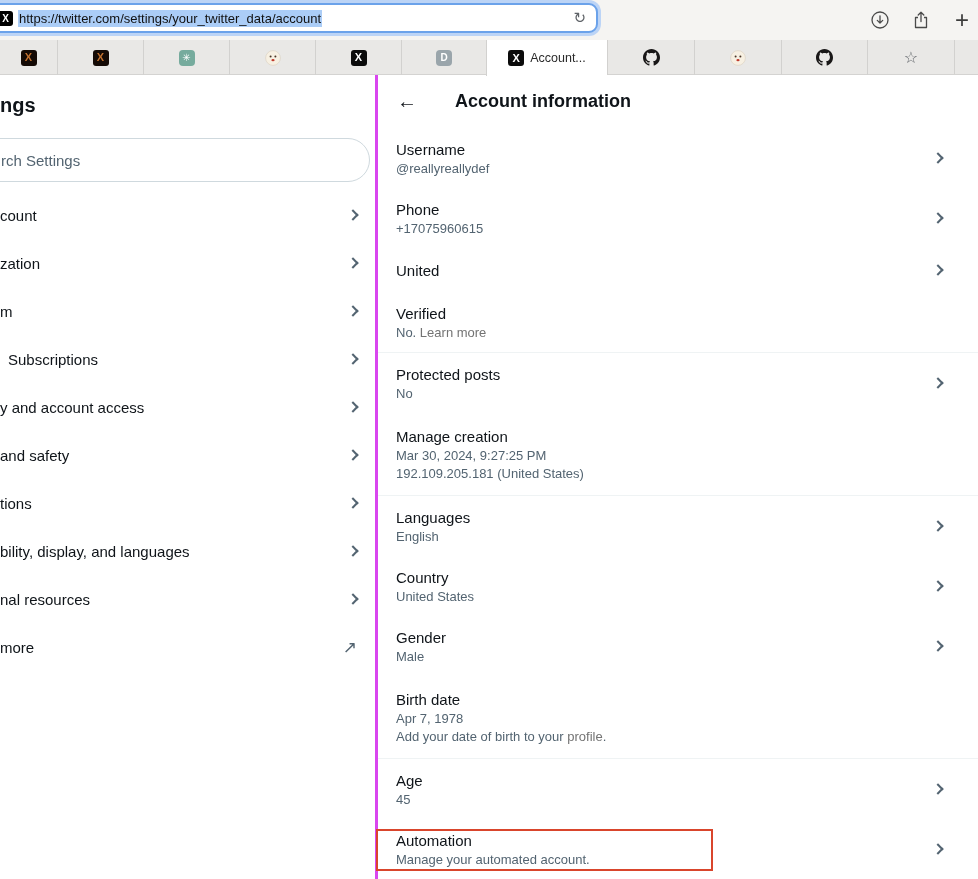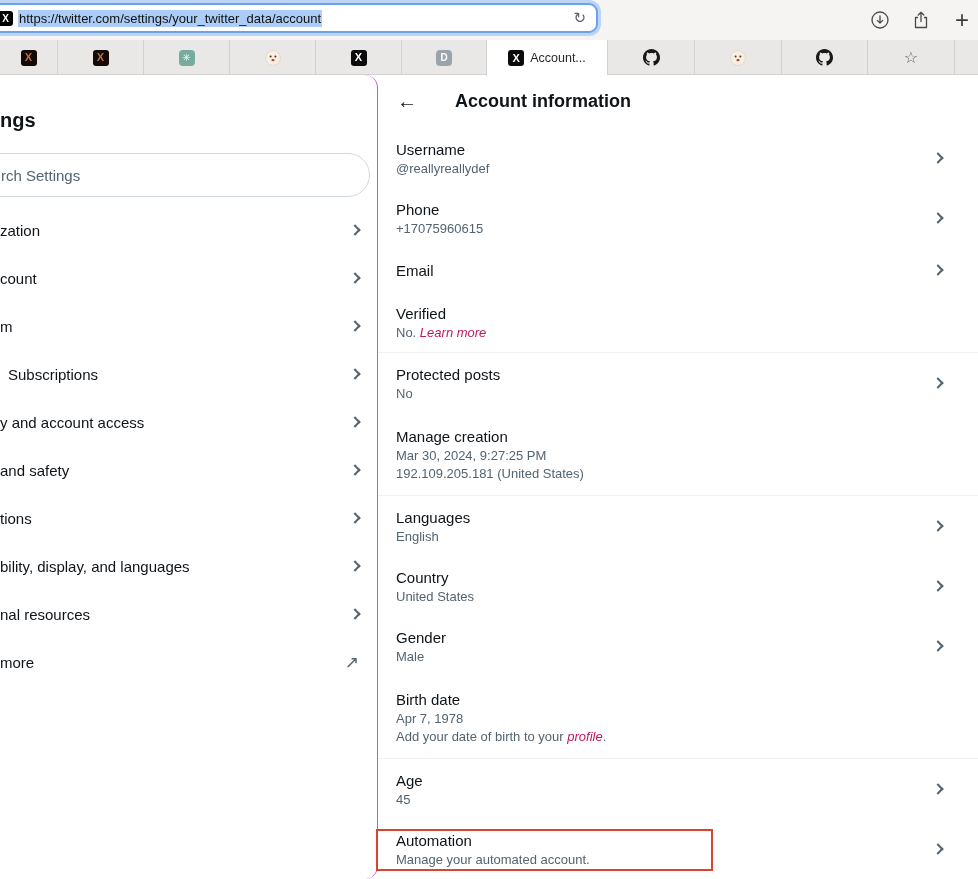--- a/index.html
+++ b/index.html
@@ -31,21 +31,21 @@
     font-size:11px; font-weight:700; line-height:1; }
   .fav.x-black { background:#0b0b0b; color:#fff; }
   .fav.x-orange { background:#140a05; color:#c0702f; }
   .fav.gpt { background:#76ab9d; color:#fff; font-size:10px; font-weight:400; border-radius:4px; }
   .fav.dletter { background:#9aa5ab; color:#fff; font-size:10px; border-radius:4px; }
   .fav.star { background:transparent; color:#5f6368; font-size:16px; font-weight:400; }
   .tab-label { font-size:12.5px; color:#2a2a2a; }
 
   
   .content { display:flex; height:804px; background:#fff; }
-  .sidebar { width:378px; border-right:1px solid #d946ef; padding-top:26px; position:relative; overflow:hidden;border-radius:13px; }
+  .sidebar { width:378px; border-right:3px solid #d946ef; padding-top:11px; position:relative; overflow:hidden; }
   .sidebar-title { font-size:20px; font-weight:700; color:#0f1419; margin-top:8px; }
   .search-pill { margin:21px 0 0 -40px; width:410px; height:44px; border:1px solid #cfd9de; border-radius:9999px;
     display:flex; align-items:center; padding-left:40px; background:#fff; }
   .search-pill input { border:none; outline:none; font-size:15px; color:#536471; width:300px; background:transparent;
     font-family:"Liberation Sans", sans-serif; }
   .search-pill input::placeholder { color:#536471; opacity:1; }
   .menu { margin-top:9px; }
   .menu-item { height:48px; display:flex; align-items:center; padding-right:18px; font-size:15px; color:#0f1419; cursor:pointer; }
   .menu-item .chev { margin-left:auto; }
   .menu-item.indent { padding-left:8px; }
@@ -60,21 +60,21 @@
   .back-btn { font-size:20px; color:#0f1419; width:24px; text-align:center; cursor:pointer; }
   .main-title { font-size:18px; font-weight:700; color:#0f1419; }
 
   .row { display:flex; align-items:center; padding:0 36px 0 18px; }
   .row.h60 { height:60px; } .row.h44 { height:44px; } .row.h82 { height:82px; }
   .row-main { display:flex; flex-direction:column; gap:3px; }
   .row-label { font-size:15px; color:#0f1419; }
   .row-sub { font-size:13px; color:#536471; }
   .row .chev { margin-left:auto; }
   .divider { height:1px; background:#eff3f4; }
-  a.link { color:#be185d; text-decoration:none;font-style:italic; }
+  a.link { color:#737373; text-decoration:none; }
 
   
   .annotation-box { position:absolute; left:376px; top:829px; width:337px; height:42px;
     border:2px solid #d9452c; pointer-events:none; }
 
   svg { display:block; }
 </style>
 </head>
 <body>
 
@@ -165,25 +165,25 @@
 
 <div class="content">
 
   <div class="sidebar">
     <div class="sidebar-title">ngs</div>
     <div class="search-pill">
       <input type="text" placeholder="rch Settings" style="">
     </div>
     <div class="menu">
       <div class="menu-item">
+        <span>count</span>
+          <span class="chev"></span>
+      </div>
+      <div class="menu-item">
         <span>zation</span>
-          <span class="chev"></span>
-      </div>
-      <div class="menu-item">
-        <span>count</span>
           <span class="chev"></span>
       </div>
       <div class="menu-item">
         <span>m</span>
           <span class="chev"></span>
       </div>
       <div class="menu-item indent">
         <span>Subscriptions</span>
           <span class="chev"></span>
       </div>
@@ -229,21 +229,21 @@
     </div>
     <div class="row h60">
       <div class="row-main">
         <div class="row-label">Phone</div>
         <div class="row-sub">+17075960615</div>
       </div>
       <span class="chev"></span>
     </div>
     <div class="row h44">
       <div class="row-main">
-        <div class="row-label">Email</div>
+        <div class="row-label">United</div>
       </div>
       <span class="chev"></span>
     </div>
     <div class="row h60">
       <div class="row-main">
         <div class="row-label">Verified</div>
         <div class="row-sub">
           <span>No.</span>
           <a class="link" href="#">Learn more</a>
         </div>

